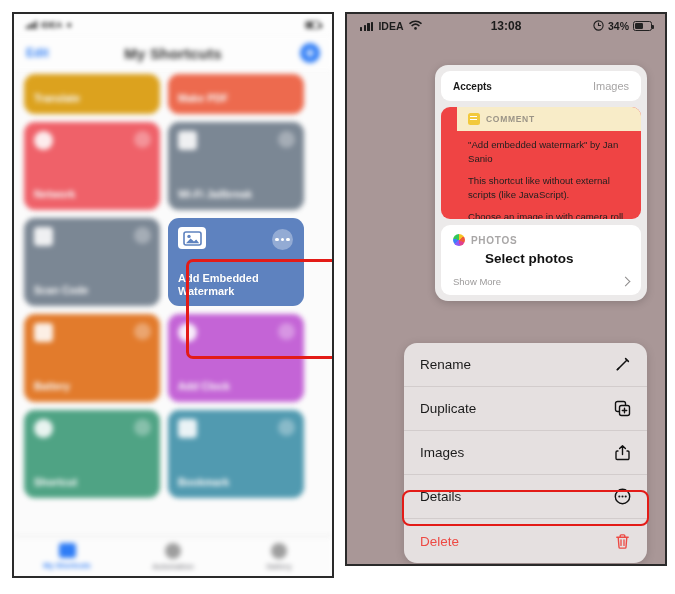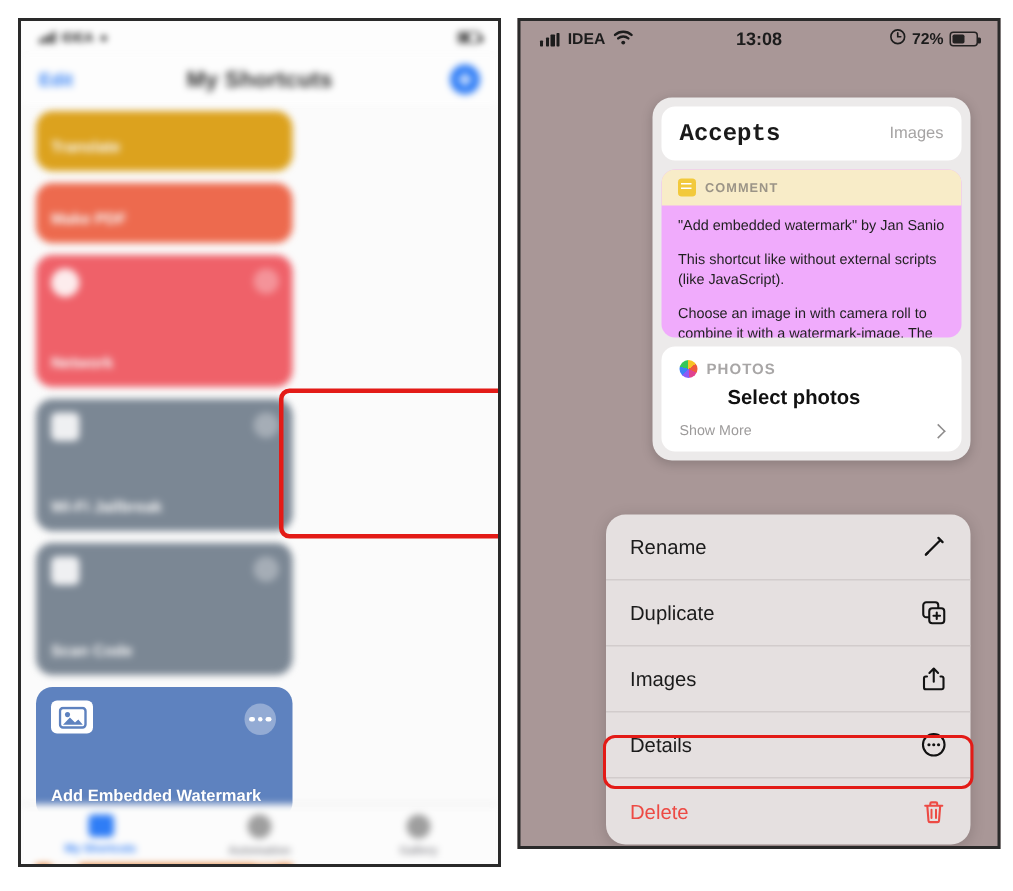--- a/index.html
+++ b/index.html
@@ -45,21 +45,21 @@
   }
   .nav-edit { font-size:12px; color:#3b85f5; font-weight:600; }
   .nav-title { position:absolute; left:0; right:0; text-align:center; font-size:15px; font-weight:800; color:#2e2e2e; letter-spacing:.2px; }
   .nav-add { margin-left:auto; width:20px; height:20px; border-radius:50%; background:#2f7df6; position:relative; }
   .nav-add::before,.nav-add::after{content:'';position:absolute;background:#fff;border-radius:1px;}
   .nav-add::before{left:5px;right:5px;top:9px;height:2px;}
   .nav-add::after{top:5px;bottom:5px;left:9px;width:2px;}
 
   .grid-l { padding: 4px 10px 0 10px; display:flex; flex-wrap:wrap; gap:8px 8px; }
   .tile {
-    width: 171px; border-radius: 11px; position: relative;
+    width: 136px; border-radius: 11px; position: relative;
     padding: 9px 10px; color: #fff; filter: blur(2.6px);
     display:flex; flex-direction:column; justify-content:space-between;
   }
   .tile.h-sm { height: 40px; }
   .tile.h-lg { height: 88px; }
   .tile-ico { width:19px; height:19px; border-radius:4px; background:rgba(255,255,255,.88); }
   .tile-ico.circ { border-radius:50%; }
   .tile-dots { position:absolute; right:9px; top:9px; width:17px; height:17px; border-radius:50%; background:rgba(255,255,255,.32); }
   .tile-name { font-size:10.5px; font-weight:800; line-height:1.12; text-shadow:0 0 1px rgba(0,0,0,.12); }
   .tile-top { display:flex; align-items:flex-start; }
@@ -115,26 +115,27 @@
 
   .detail-card {
     position:absolute; left:88px; top:51px; width:212px;
     background:#eceaea; border-radius:13px; padding:6px;
     box-shadow:0 2px 8px rgba(0,0,0,.18);
   }
   .dc-row-white {
     background:#ffffff; border-radius:9px; padding:9px 12px;
     display:flex; align-items:center; justify-content:space-between;
   }
-  .dc-accepts { font-size:16px; font-weight:800; color:#1a1a1a;font-family:Liberation Mono, monospace; }
+  .dc-accepts { font-size:10px; font-weight:800; color:#1a1a1a; }
   .dc-images { font-size:11px; color:#a6a4a4; }
 
   .comment-card {
-    margin-top:6px; background:#f0abfc; border-radius:9px; overflow:hidden;
+    margin-top:6px; background:#ef4444; border-radius:9px; overflow:hidden;
     max-height:112px;
+    padding-left:16px;
   }
   .cc-head { background:#f8ecc8; padding:6px 11px; display:flex; align-items:center; gap:6px; }
   .cc-ico { width:12px; height:12px; border-radius:2.5px; background:#f2c93b; position:relative; }
   .cc-ico::before{content:'';position:absolute;left:2px;right:3px;top:3px;height:1.3px;background:#fff;box-shadow:0 3px 0 #fff;}
   .cc-label { font-size:8.5px; font-weight:700; letter-spacing:.7px; color:#9b9487; }
   .cc-body { padding:7px 11px 0 11px; }
   .cc-body p { font-size:9.6px; line-height:1.42; color:#1f1f1f; margin-bottom:9px; }
 
   .photos-card {
     margin-top:6px; background:#ffffff; border-radius:9px; padding:9px 12px 8px 12px;
@@ -322,21 +323,21 @@
         </span>
       </div>
       <div class="sb-r-center">13:08</div>
       <div class="sb-r-right">
         <span>
           <svg width="11" height="11" viewBox="0 0 12 12" aria-hidden="true">
               <circle cx="6" cy="6" r="5" fill="none" stroke="#1c1c1c" stroke-width="1.2"></circle>
               <path d="M6 3.2 V6 H8.2" fill="none" stroke="#1c1c1c" stroke-width="1.2" stroke-linecap="round"></path>
             </svg>
         </span>
-        <span>72%</span>
+        <span>34%</span>
         <span class="batt2">
             <i></i>
           </span>
       </div>
     </div>
 
     <div class="detail-card">
 
       <div class="dc-row-white">
         <span class="dc-accepts">Accepts</span>

